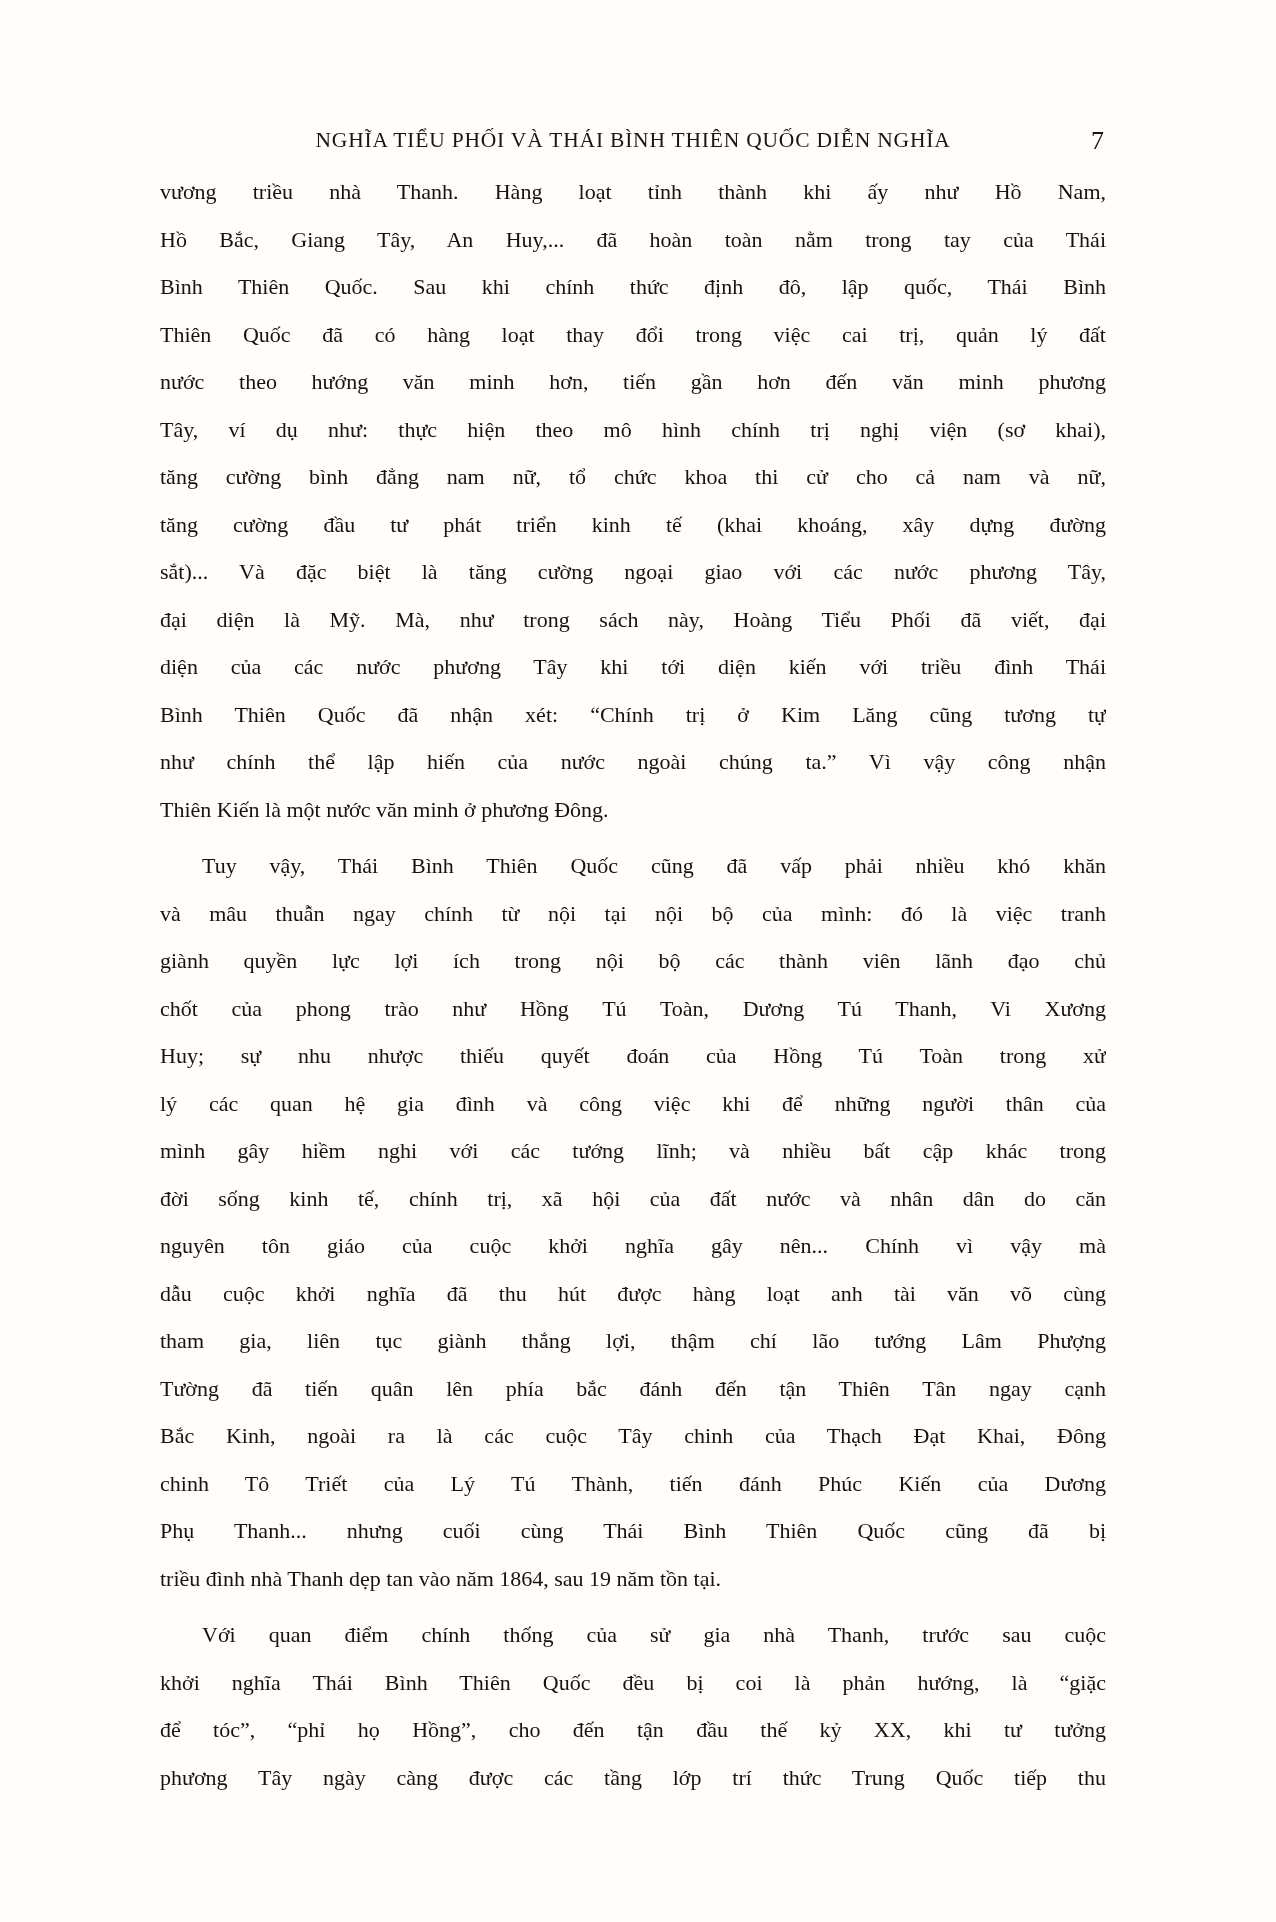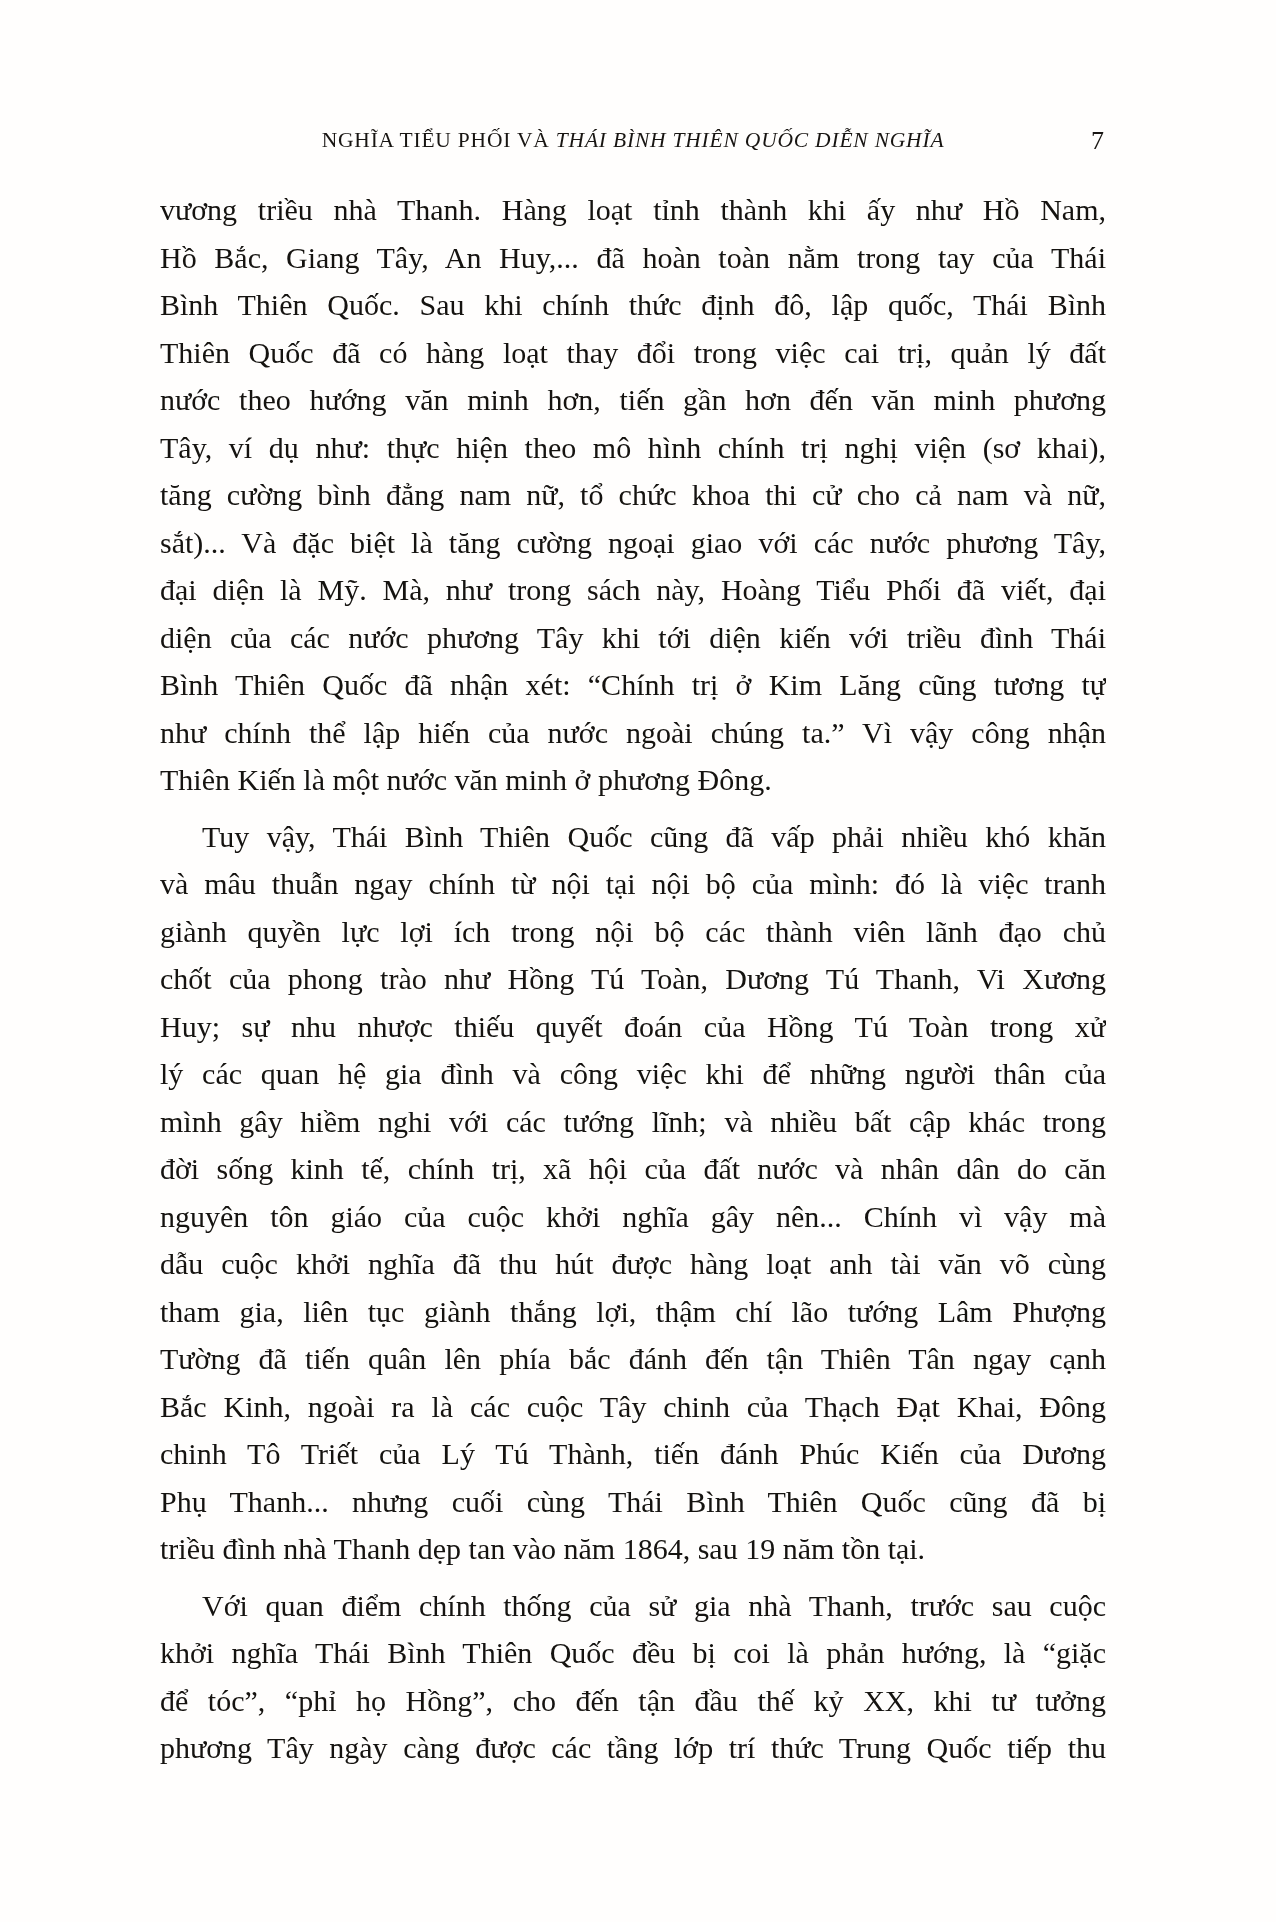--- a/index.html
+++ b/index.html
@@ -25,33 +25,32 @@
   .running-header {
     position: relative;
     height: 34px;
     text-align: center;
     font-size: 21.5px;
     letter-spacing: 0.8px;
     white-space: nowrap;
     color: #181512;
   }
   .running-header .title-italic {
-    font-style: italic;
   }
   .page-number {
     position: absolute;
     right: 2px;
     top: -2px;
     font-size: 26px;
     letter-spacing: 0;
     font-style: normal;
   }
   .body-text {
-    margin-top: 24px;
-    font-size: 30px;
+    margin-top: 6px;
+    font-size: 22px;
   }
   .line {
     height: 47.5px;
     line-height: 47.5px;
     text-align: justify;
     text-align-last: justify;
     overflow: hidden;
     white-space: nowrap;
   }
   .line.end {
@@ -78,20 +77,21 @@
     <div class="body-text">
 
       <div class="para">
         <div class="line">vương triều nhà Thanh. Hàng loạt tỉnh thành khi ấy như Hồ Nam,</div>
         <div class="line">Hồ Bắc, Giang Tây, An Huy,... đã hoàn toàn nằm trong tay của Thái</div>
         <div class="line">Bình Thiên Quốc. Sau khi chính thức định đô, lập quốc, Thái Bình</div>
         <div class="line">Thiên Quốc đã có hàng loạt thay đổi trong việc cai trị, quản lý đất</div>
         <div class="line">nước theo hướng văn minh hơn, tiến gần hơn đến văn minh phương</div>
         <div class="line">Tây, ví dụ như: thực hiện theo mô hình chính trị nghị viện (sơ khai),</div>
         <div class="line">tăng cường bình đẳng nam nữ, tổ chức khoa thi cử cho cả nam và nữ,</div>
+        <div class="line">tăng cường đầu tư phát triển kinh tế (khai khoáng, xây dựng đường</div>
         <div class="line">sắt)... Và đặc biệt là tăng cường ngoại giao với các nước phương Tây,</div>
         <div class="line">đại diện là Mỹ. Mà, như trong sách này, Hoàng Tiểu Phối đã viết, đại</div>
         <div class="line">diện của các nước phương Tây khi tới diện kiến với triều đình Thái</div>
         <div class="line">Bình Thiên Quốc đã nhận xét: “Chính trị ở Kim Lăng cũng tương tự</div>
         <div class="line">như chính thể lập hiến của nước ngoài chúng ta.” Vì vậy công nhận</div>
         <div class="line end">Thiên Kiến là một nước văn minh ở phương Đông.</div>
       </div>
 
       <div class="para">
         <div class="line indent">Tuy vậy, Thái Bình Thiên Quốc cũng đã vấp phải nhiều khó khăn</div>

